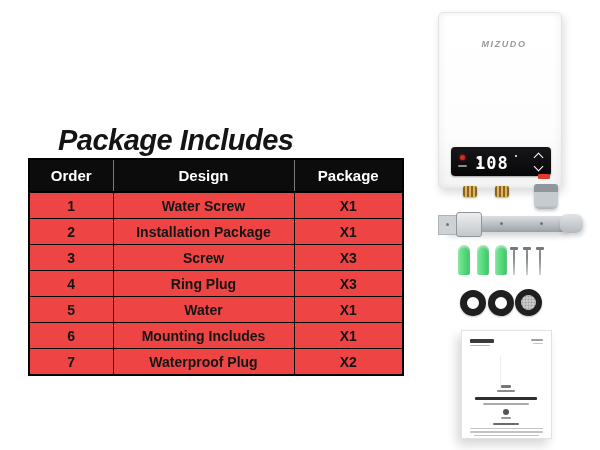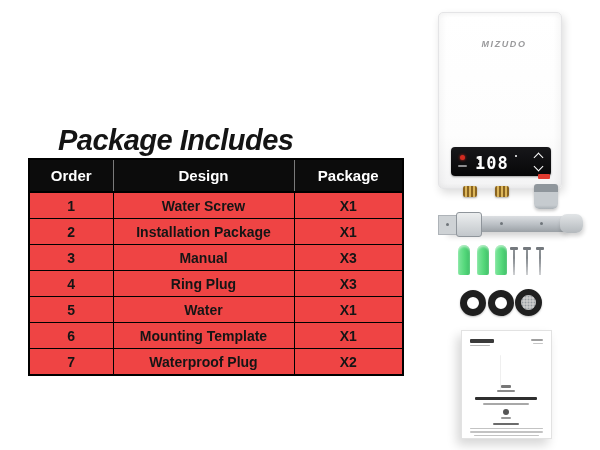--- a/index.html
+++ b/index.html
@@ -135,36 +135,36 @@
         <td>Water Screw</td>
         <td>X1</td>
       </tr>
       <tr>
         <td>2</td>
         <td>Installation Package</td>
         <td>X1</td>
       </tr>
       <tr>
         <td>3</td>
-        <td>Manual</td>
+        <td>Screw</td>
         <td>X3</td>
       </tr>
       <tr>
         <td>4</td>
         <td>Ring Plug</td>
         <td>X3</td>
       </tr>
       <tr>
         <td>5</td>
         <td>Water</td>
         <td>X1</td>
       </tr>
       <tr>
         <td>6</td>
-        <td>Mounting Template</td>
+        <td>Mounting Includes</td>
         <td>X1</td>
       </tr>
       <tr>
         <td>7</td>
         <td>Waterproof Plug</td>
         <td>X2</td>
       </tr>
     </tbody>
   </table>
 

